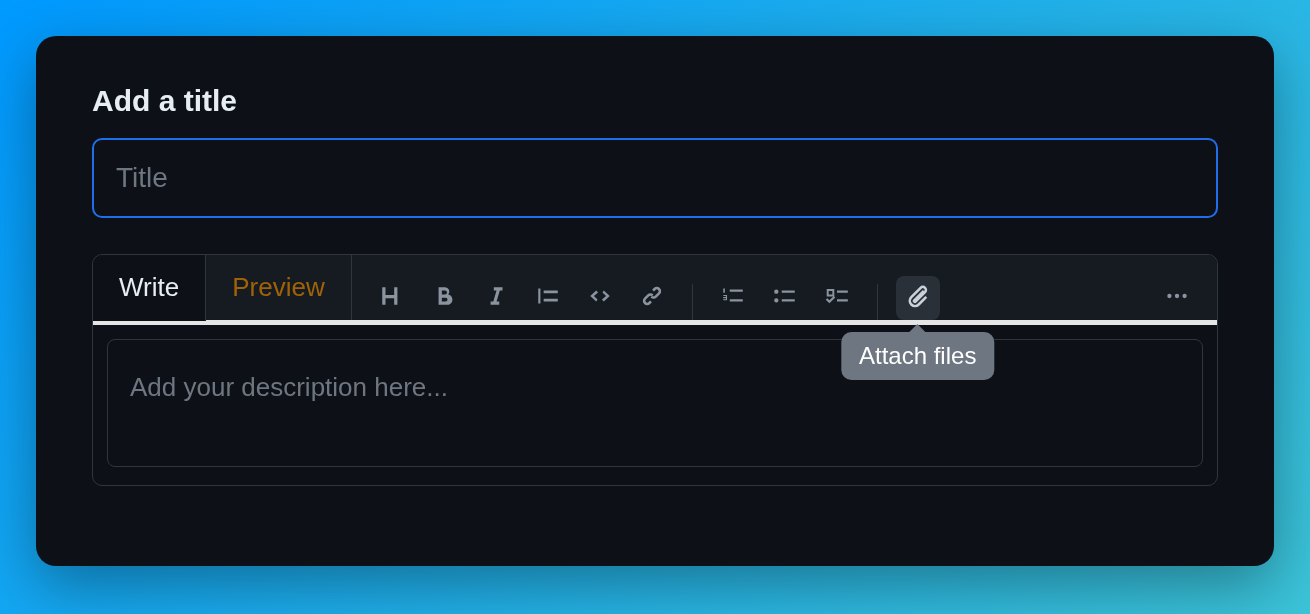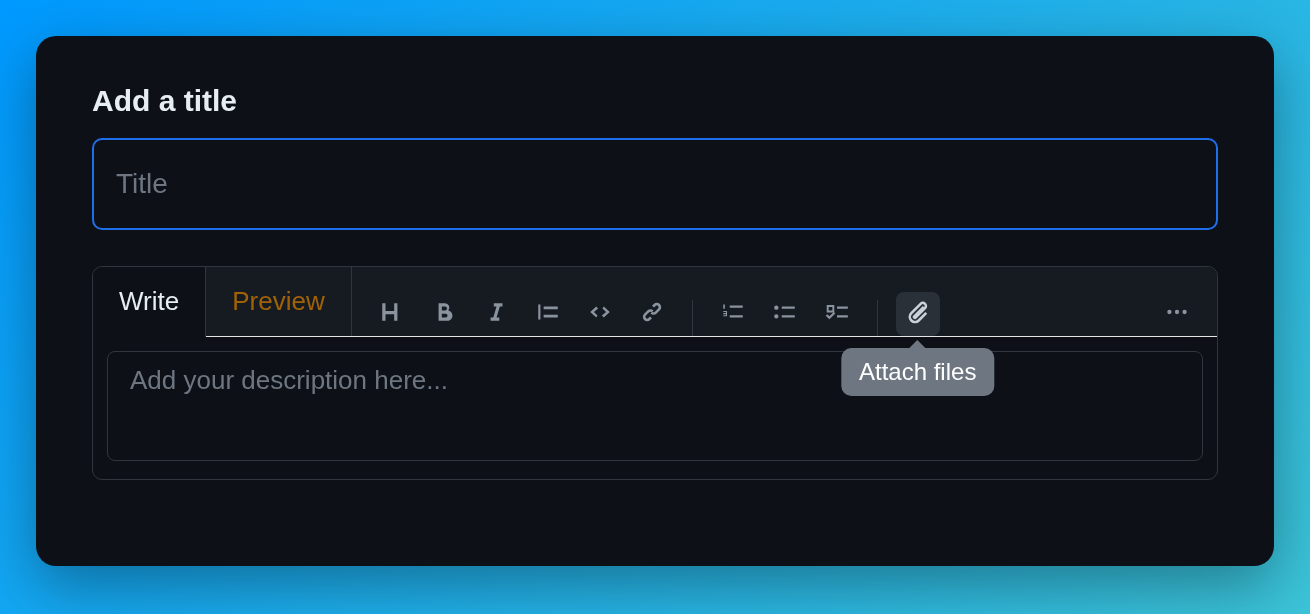--- a/index.html
+++ b/index.html
@@ -23,21 +23,21 @@
       box-shadow: 0 20px 60px rgba(0,0,0,0.35);
     }
     .section-label {
       color: #e6edf3;
       font-size: 30px;
       font-weight: 600;
       margin-bottom: 20px;
     }
     .title-input {
       width: 100%;
-      height: 92px;
+      height: 80px;
       background: #0d1117;
       border: 2px solid #1f6feb;
       border-radius: 10px;
       padding: 0 22px;
       color: #e6edf3;
       font-size: 28px;
       outline: none;
       margin-bottom: 36px;
     }
     .title-input::placeholder {
@@ -45,21 +45,21 @@
     }
     .editor {
       border: 1px solid #30363d;
       border-radius: 10px;
       overflow: visible;
     }
     .toolbar {
       display: flex;
       align-items: stretch;
       background: #161b22;
-      border-bottom: 1px solid #e5e5e5;
+      border-bottom: 5px solid #e5e5e5;
       border-radius: 10px 10px 0 0;
       height: 70px;
     }
     .tab {
       display: flex;
       align-items: center;
       justify-content: center;
       padding: 0 26px;
       font-size: 26px;
       cursor: pointer;
@@ -111,21 +111,21 @@
     .description-area {
       padding: 14px;
       position: relative;
     }
     .description-input {
       width: 100%;
       min-height: 110px;
       background: #0d1117;
       border: 1px solid #30363d;
       border-radius: 8px;
-      padding: 13px 22px;
+      padding: 32px 22px;
       color: #e6edf3;
       font-size: 26px;
       font-family: inherit;
       resize: none;
       outline: none;
     }
     .description-input::placeholder {
       color: #6e7681;
     }
     .tooltip {

